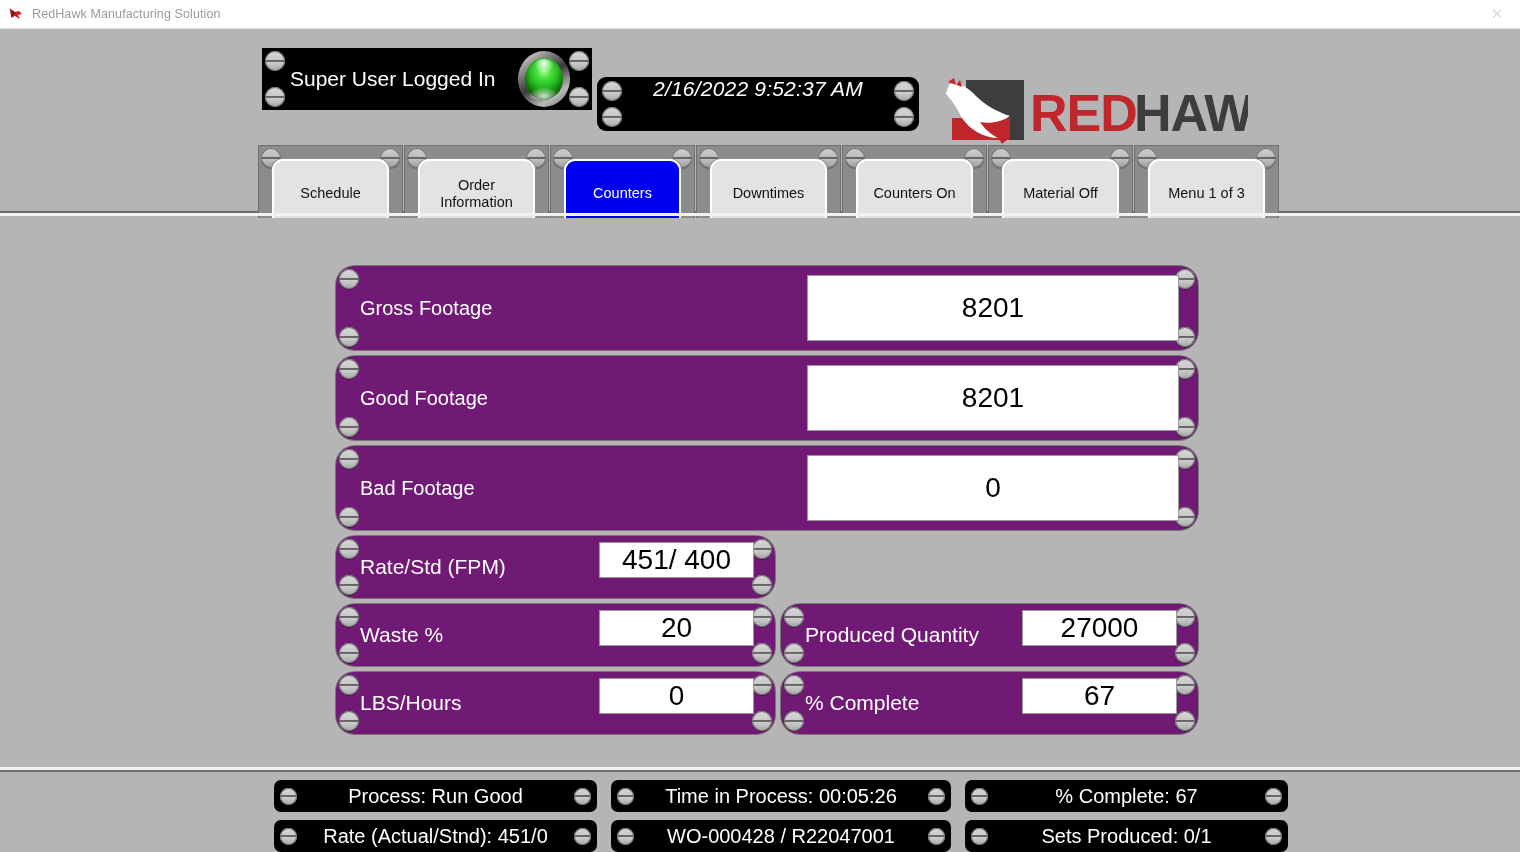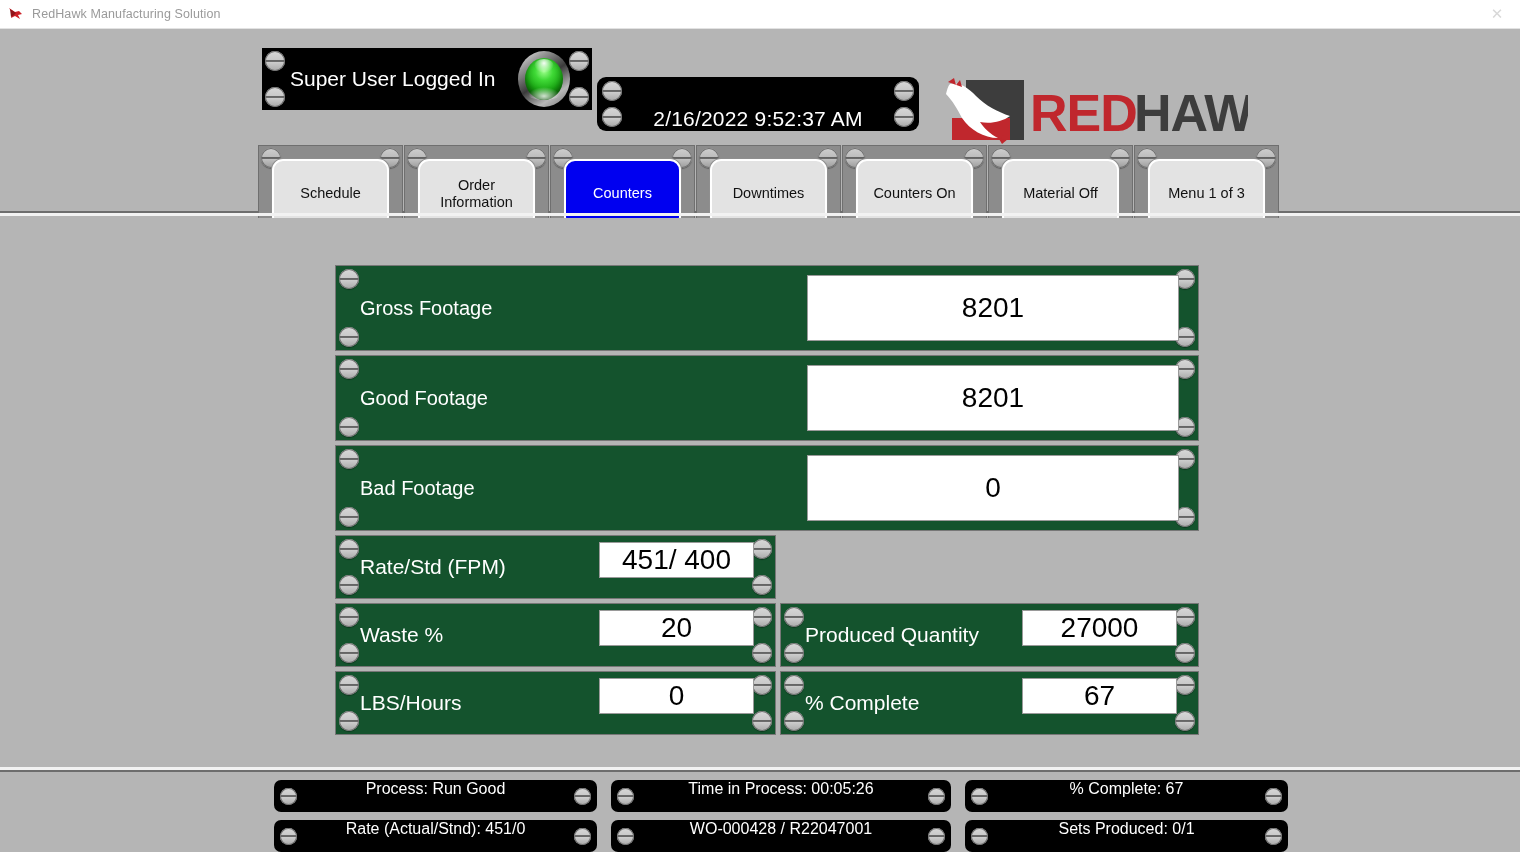--- a/index.html
+++ b/index.html
@@ -145,22 +145,23 @@
     background: radial-gradient(ellipse at 50% 70%, rgba(255,255,255,.80), rgba(255,255,255,0) 70%);
   }
 
   .datetime-panel {
     position: absolute;
     left: 597px; top: 48px;
     width: 322px; height: 54px;
     background: #000000;
     border-radius: 9px;
     display: flex;
-    align-items: flex-end;
+    align-items: flex-start;
     justify-content: center;
+    font-style: italic;
   }
   .datetime-panel .dt {
     color: #ffffff;
     font-size: 21px;
     letter-spacing: .2px;
   }
 
   
   .logo {
     position: absolute;
@@ -223,25 +224,26 @@
   }
 
   .counters {
     position: absolute;
     left: 336px; top: 48px;
     width: 862px;
   }
 
   .row {
     position: relative;
-    background: #14532d;
+    background: #701a75;
     box-shadow: 0 0 0 1px #777777;
     margin-bottom: 6px;
     height: 84px;
     box-sizing: border-box;
+    border-radius: 19px;
   }
   .row .g-tl { left: 3px;  top: 3px; }
   .row .g-tr { right: 3px; top: 3px; }
   .row .g-bl { left: 3px;  bottom: 3px; }
   .row .g-br { right: 3px; bottom: 3px; }
 
   .row .rlabel {
     position: absolute;
     left: 24px;
     top: 50%;
@@ -316,23 +318,24 @@
     grid-template-columns: 323px 340px 323px;
     grid-auto-rows: 32px;
     column-gap: 14px;
     row-gap: 8px;
   }
   .fcell {
     position: relative;
     background: #000000;
     border-radius: 7px;
     display: flex;
+    align-items: center;
     justify-content: center;
     color: #ffffff;
-    font-size: 16px;
+    font-size: 20px;
     box-sizing: border-box;
   }
   .fcell .grip.sm { }
   .fcell .fg-l { left: 6px; top: 50%; margin-top: -8.5px; }
   .fcell .fg-r { right: 6px; top: 50%; margin-top: -8.5px; }
   .fcell .ftext { padding: 0 34px; white-space: nowrap; }
 </style>
 </head>
 <body>
 

